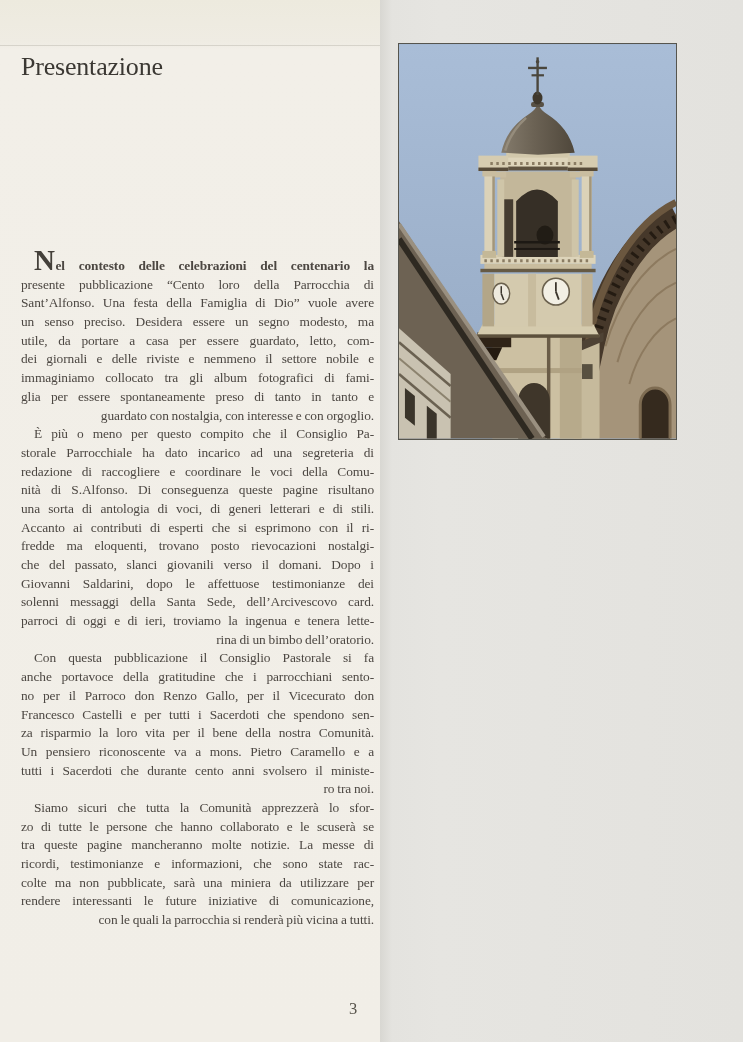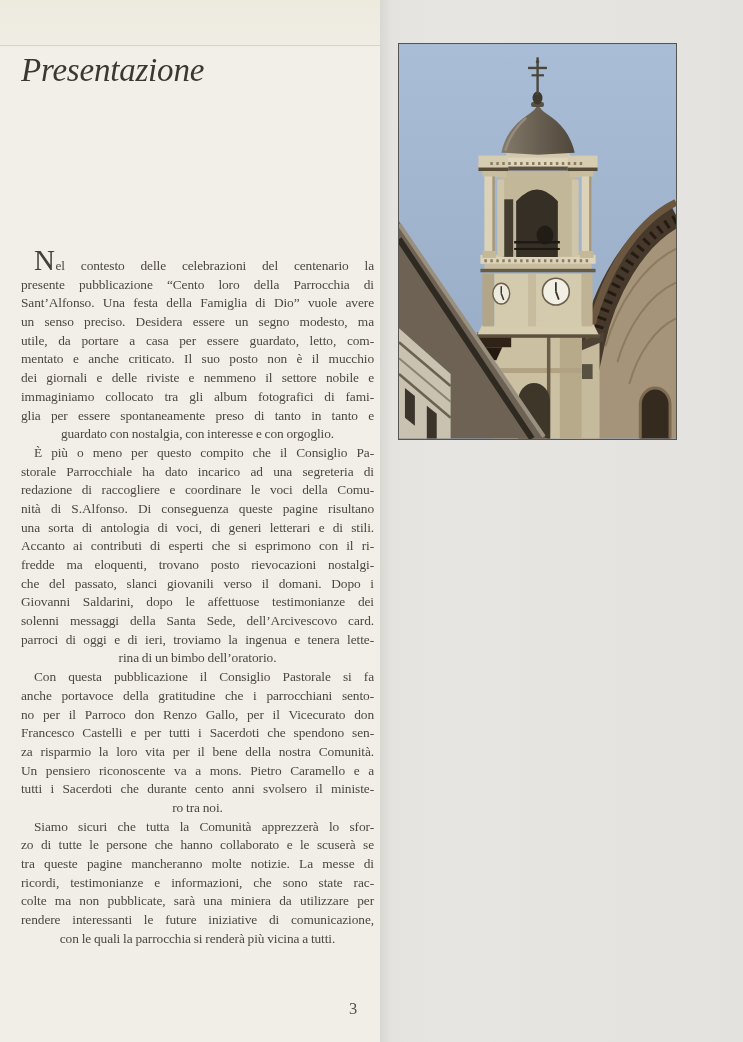--- a/index.html
+++ b/index.html
@@ -19,34 +19,34 @@
   }
 
   
   .photo-column {
     position:absolute; left:380px; top:0; width:363px; height:1042px;
     background:linear-gradient(90deg,#d8d7d2 0px,#e4e3df 12px,#e6e5e1 60px,#e3e2de 100%);
   }
 
   .page-title {
     position:absolute; left:21px; top:52px;
-    font-size:33px; font-weight:400; letter-spacing:-0.2px; color:#3b3833;font-style:italic;
+    font-size:26px; font-weight:400; letter-spacing:-0.2px; color:#3b3833;
   }
 
   .text-block {
     position:absolute; left:21px; top:257px; width:353px;
     font-size:13.4px; line-height:18.7px; color:#4c4742;
     letter-spacing:-0.1px; word-spacing:-0.4px;
   }
   .para { margin:0; }
   .jline { height:18.7px; text-align:justify; overflow:visible; }
   .jline:not(.lastline)::after { content:""; display:inline-block; width:100%; height:0; }
-  .jline.lastline { text-align:center; }
+  .jline.lastline { text-align:right; }
   .jline.indent { text-indent:13px; }
-  .pfirst { text-indent:13px; }
+  .pfirst { text-indent:13px;font-weight:bold; }
   .dropcap { font-size:29px; line-height:0; letter-spacing:0.5px; color:#44403a; }
 
   .page-number {
     position:absolute; left:349px; top:999px;
     font-size:16.5px; color:#57534b;
   }
 
   .photo-frame {
     position:absolute; left:398px; top:43px; width:279px; height:397px;
     border:1.5px solid #56554e; background:#9fb3cd;
@@ -64,21 +64,20 @@
 
     <div class="text-block">
 
       <div class="para">
         <div class="jline pfirst"><span class="dropcap">N</span><span>el contesto delle celebrazioni del centenario la</span></div>
         <div>
             <div class="jline">presente pubblicazione “Cento loro della Parrocchia di</div>
             <div class="jline">Sant’Alfonso. Una festa della Famiglia di Dio” vuole avere</div>
             <div class="jline">un senso preciso. Desidera essere un segno modesto, ma</div>
             <div class="jline">utile, da portare a casa per essere guardato, letto, com-</div>
-            <div class="jline">mentato e anche criticato. Il suo posto non è il mucchio</div>
             <div class="jline">dei giornali e delle riviste e nemmeno il settore nobile e</div>
             <div class="jline">immaginiamo collocato tra gli album fotografici di fami-</div>
             <div class="jline">glia per essere spontaneamente preso di tanto in tanto e</div>
             <div class="jline lastline">guardato con nostalgia, con interesse e con orgoglio.</div>
           </div>
       </div>
 
       <div class="para">
           <div class="jline indent">È più o meno per questo compito che il Consiglio Pa-</div>
           <div class="jline">storale Parrocchiale ha dato incarico ad una segreteria di</div>

